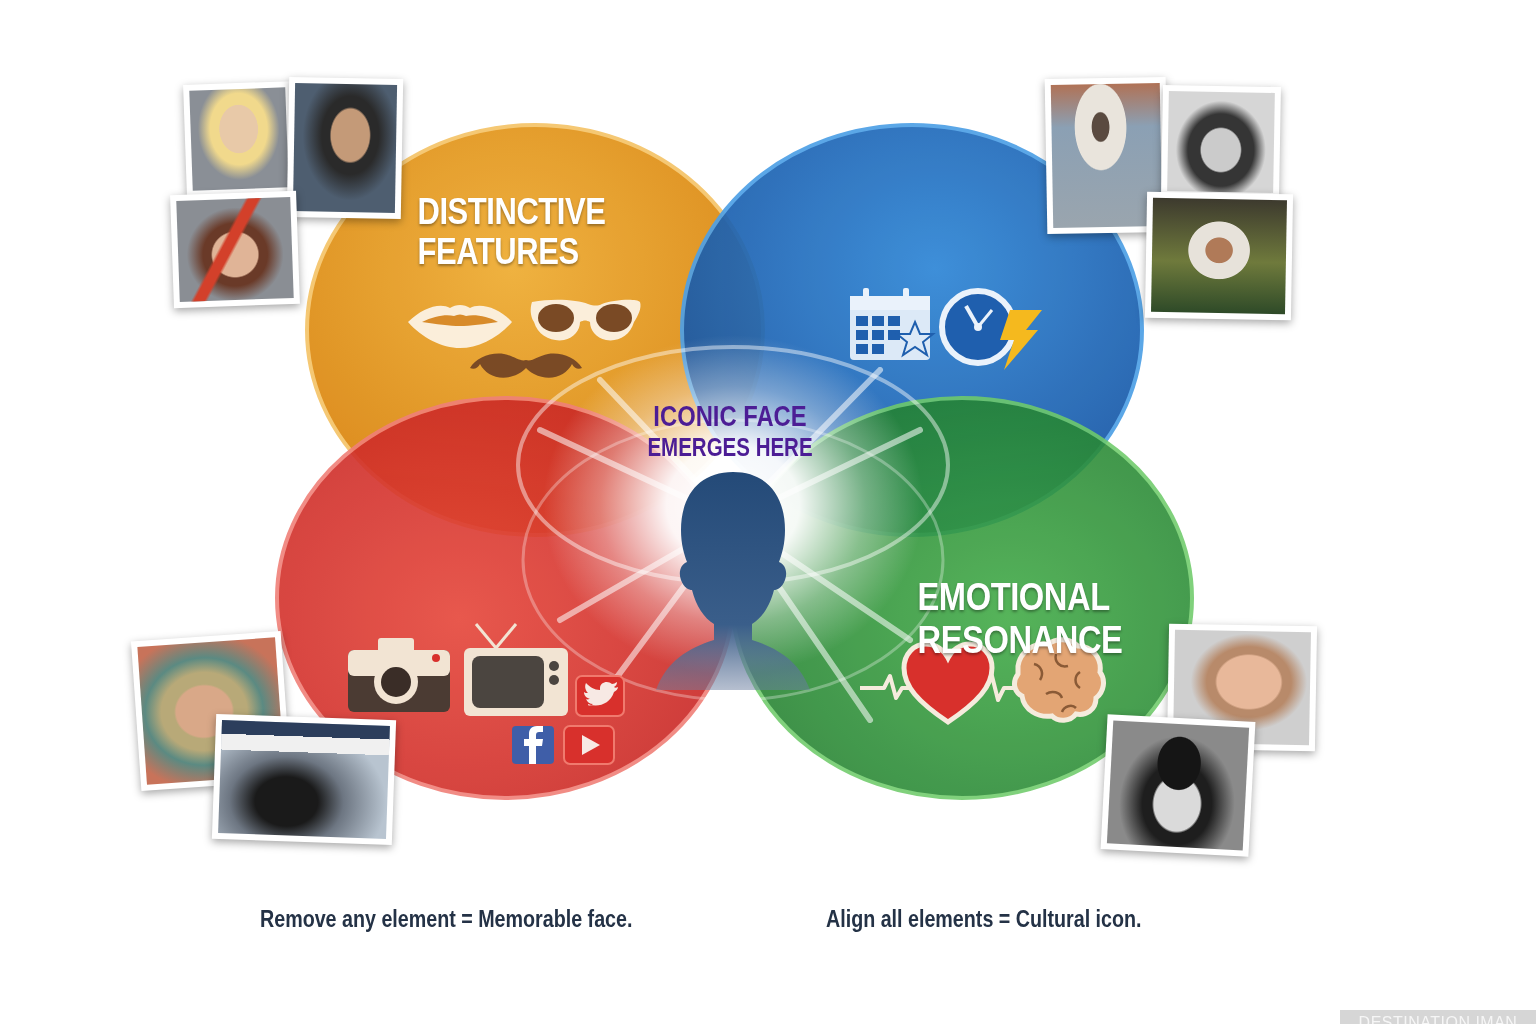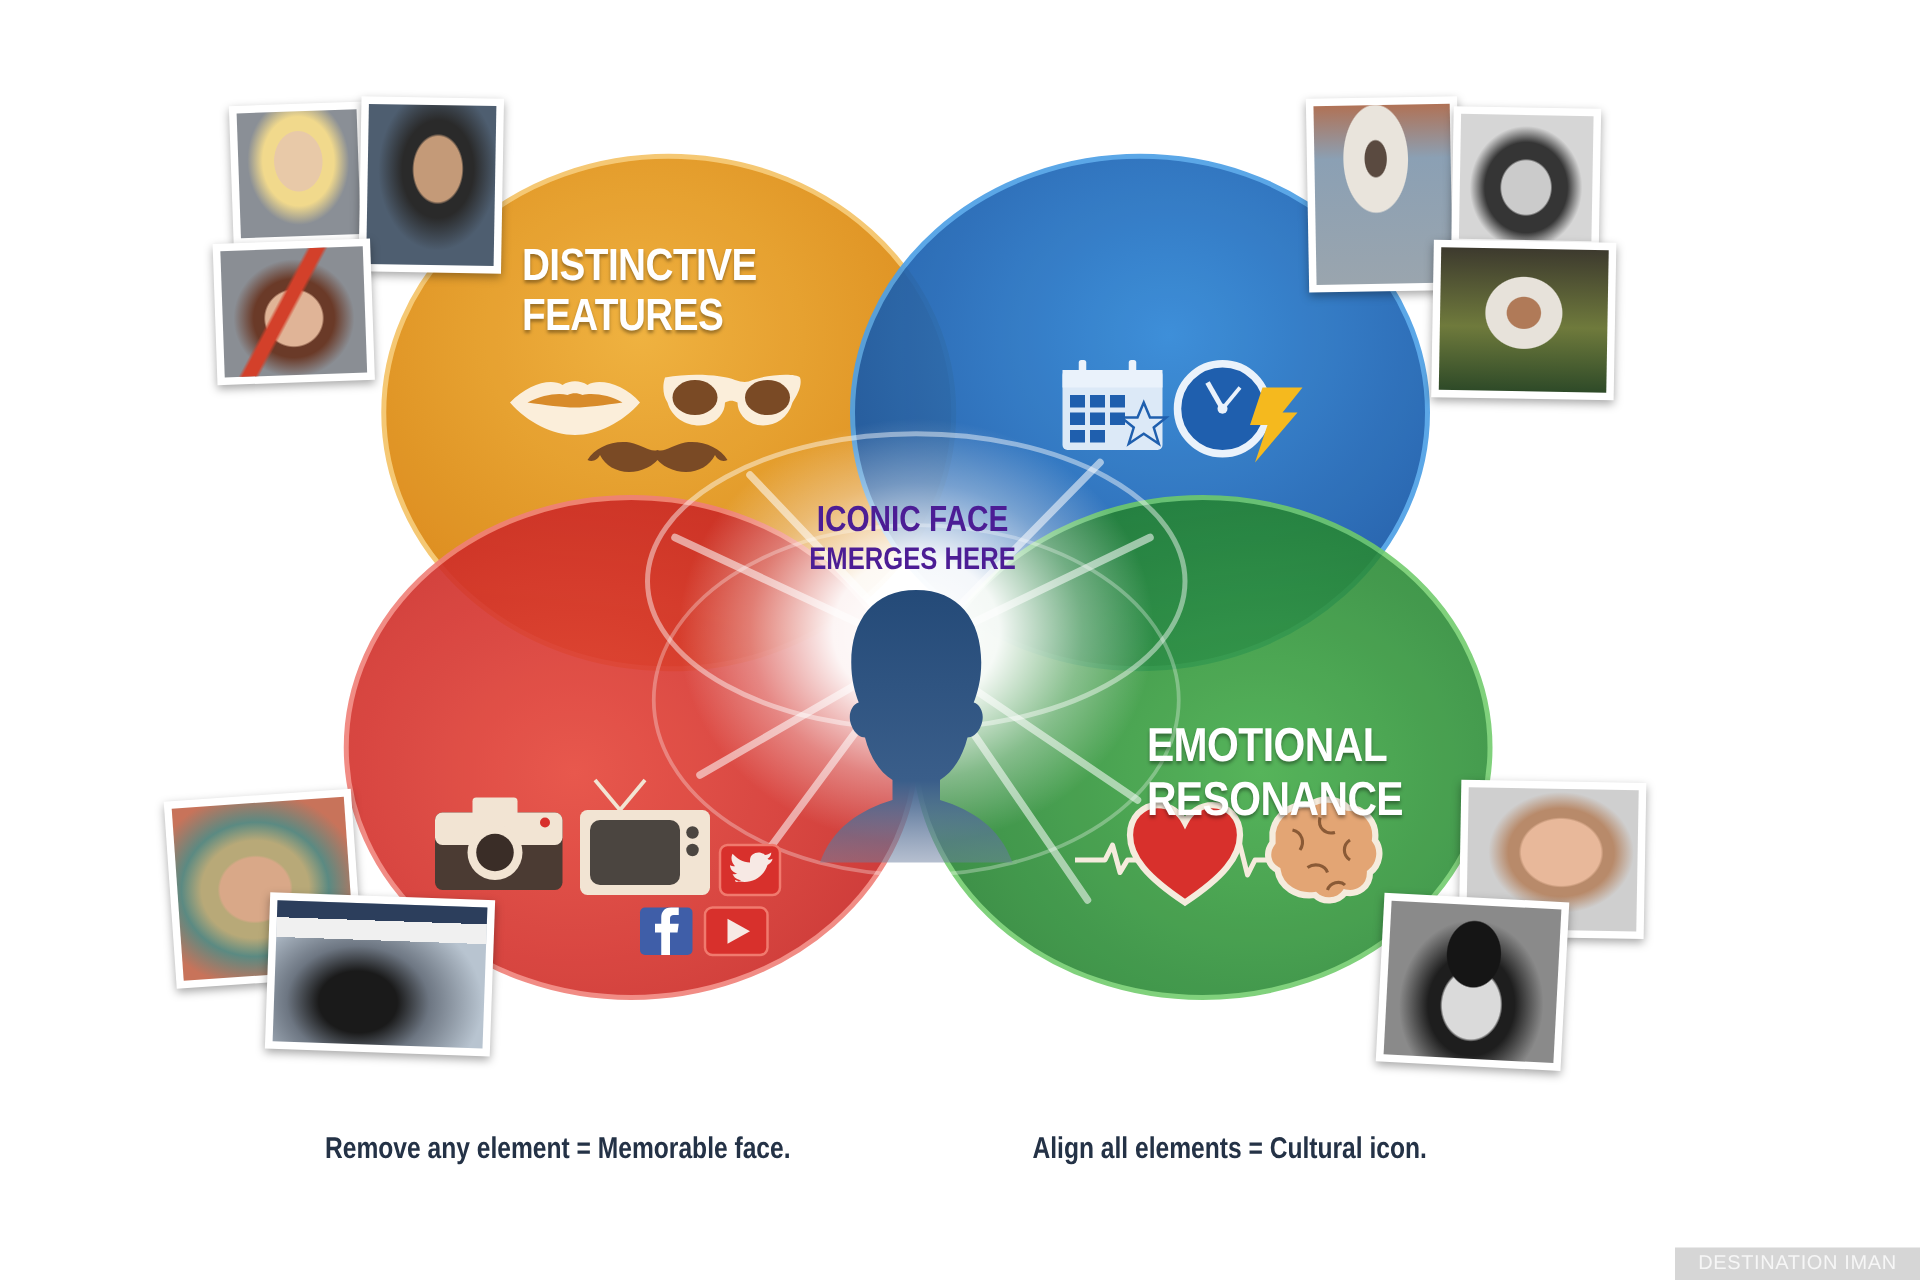--- a/index.html
+++ b/index.html
@@ -7,21 +7,21 @@
   .stage{position:absolute;left:0;top:0;width:1536px;height:1024px;}
   svg.venn{position:absolute;left:0;top:0;}
   .label{position:absolute;text-align:left;color:#fff;font-weight:bold;font-family:"Liberation Sans Narrow","Liberation Sans",sans-serif;letter-spacing:-0.5px;text-shadow:0 2px 3px rgba(0,0,0,0.35);line-height:1.12;}
   .label span{display:block;transform:scaleX(0.86);}
   .center-label{position:absolute;left:600px;top:400px;width:260px;text-align:center;color:#4c1d95;font-weight:bold;line-height:1.15;}
   .center-label .l1{display:block;font-size:29px;transform:scaleX(0.82);}
   .center-label .l2{display:block;font-size:25px;transform:scaleX(0.82);}
   .photo{position:absolute;background:#fff;padding:6px;box-shadow:0 3px 8px rgba(0,0,0,0.35);box-sizing:border-box;}
   .photo .ph{width:100%;height:100%;position:relative;overflow:hidden;}
   .caption{position:absolute;color:#243246;font-weight:bold;font-size:24px;transform-origin:left center;transform:scaleX(0.82);white-space:nowrap;}
-  .watermark{position:absolute;right:0;bottom:0;width:196px;height:26px;background:#d6d6d6;color:#f6f6f6;font-size:16px;line-height:26px;text-align:center;letter-spacing:0.5px;}
+  .watermark{position:absolute;right:0;bottom:0;width:196px;height:14px;background:#d6d6d6;color:#f6f6f6;font-size:16px;line-height:26px;text-align:center;letter-spacing:0.5px;}
 </style>
 </head>
 <body>
 
 <div class="stage">
 
   <svg class="venn" width="1536" height="1024" viewBox="0 0 1536 1024">
     <defs>
       <radialGradient id="gOrange" cx="45%" cy="35%" r="70%">
         <stop offset="0" stop-color="#EFB03A"></stop>

